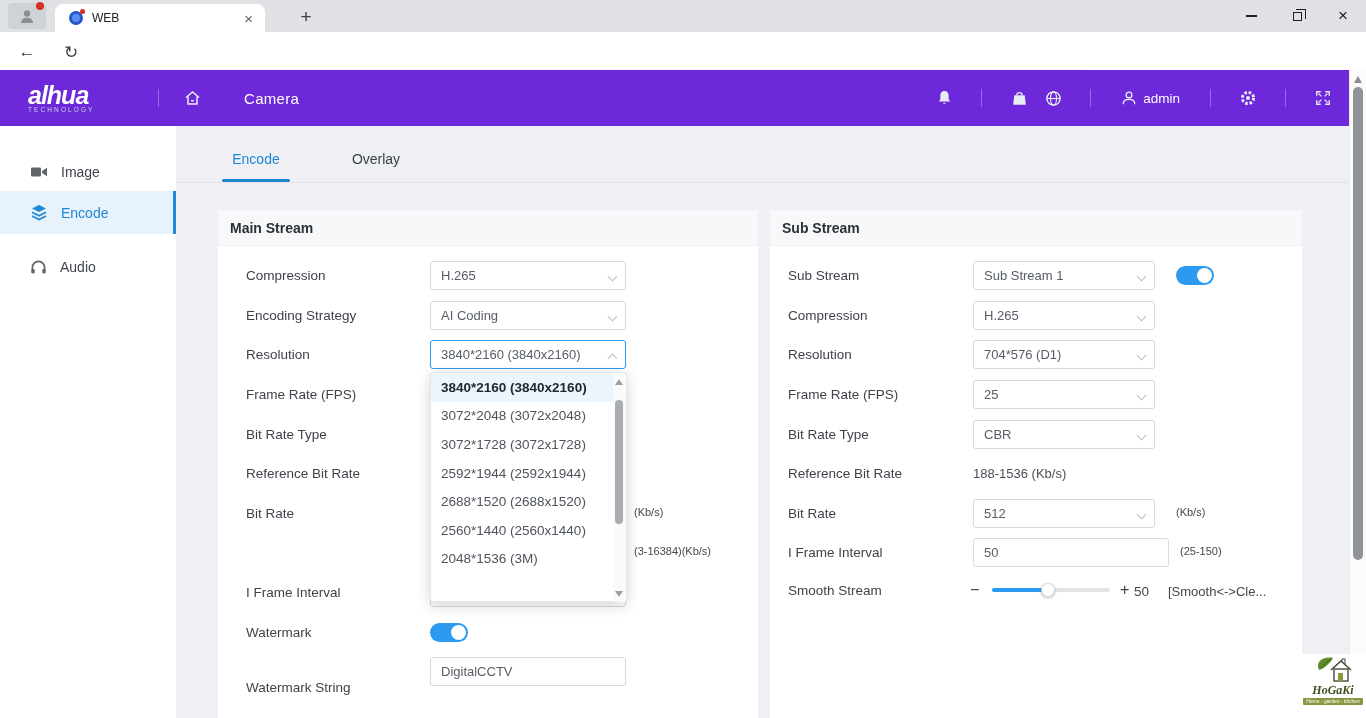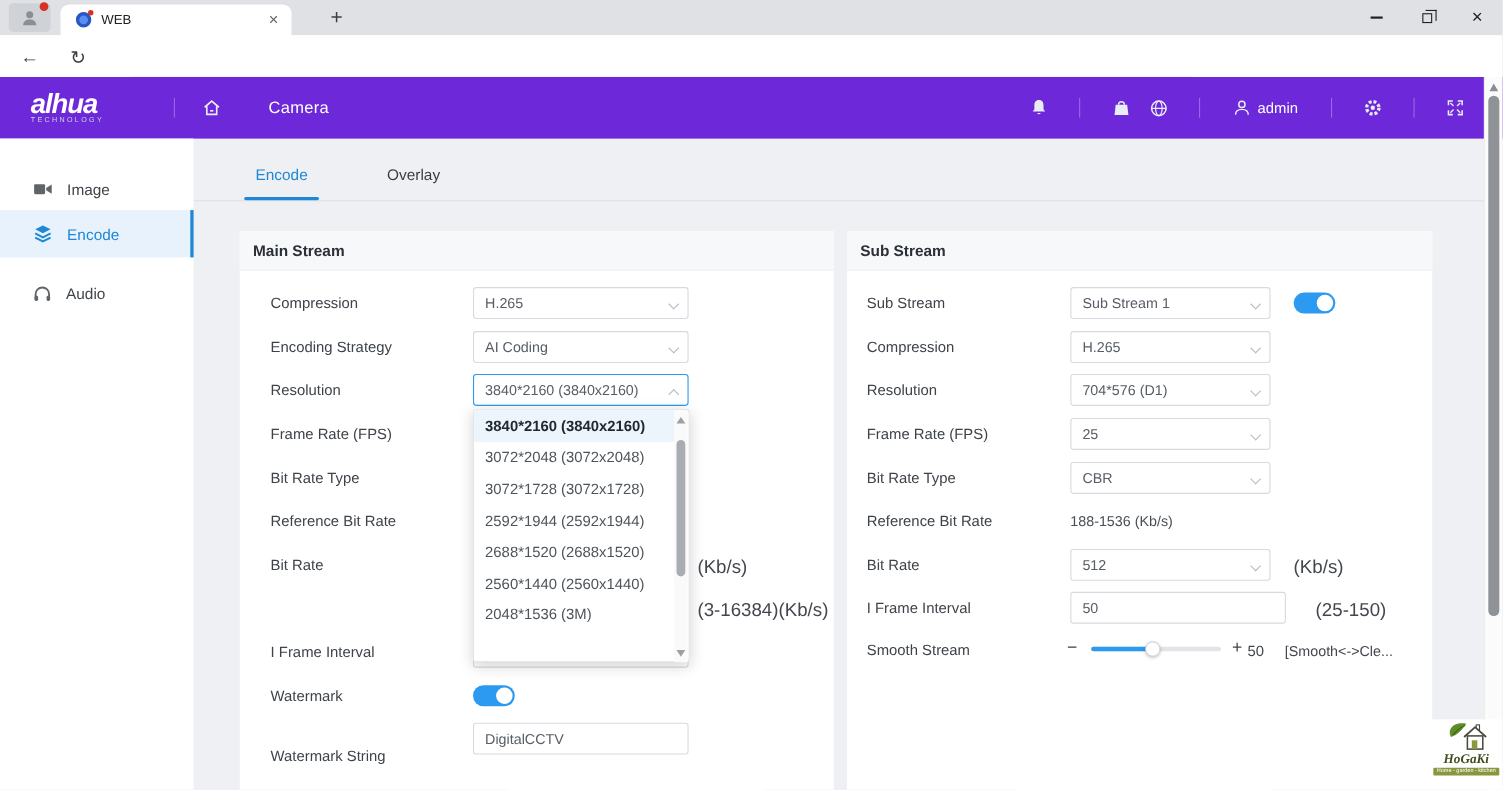--- a/index.html
+++ b/index.html
@@ -65,21 +65,21 @@
   .card { position:absolute; top:210px; background:#fff; }
   .card.main { left:218px; width:540px; height:508px; }
   .card.sub { left:770px; width:532px; height:508px; }
   .card-hd { height:36px; background:#f7f8fa; border-bottom:1px solid #eceef1; display:flex; align-items:center; padding-left:12px; font-size:14px; font-weight:bold; color:#2b2f36; }
   .flabel { position:absolute; font-size:13.5px; color:#3e434a; }
   .sel, .tinput { position:absolute; height:29px; border:1px solid #d7dade; border-radius:3px; background:#fff; font-size:13px; color:#575d66; display:flex; align-items:center; padding:0 24px 0 10px; }
   .tinput { padding-right:10px; }
   .sel .chev { position:absolute; right:9px; top:11px; width:7px; height:7px; border-right:1.4px solid #b9bdc4; border-bottom:1.4px solid #b9bdc4; transform:rotate(45deg); }
   .sel.open { border-color:#2b9af0; }
   .sel.open .chev { transform:rotate(225deg); top:14px; }
-  .hint { position:absolute; font-size:17px; color:#43474d; }
+  .hint { position:absolute; font-size:11px; color:#43474d; }
   .plain-val { position:absolute; font-size:13px; color:#4a4f57; }
   .toggle { position:absolute; width:38px; height:19px; border-radius:10px; background:#2b9af0; }
   .toggle::after { content:""; position:absolute; right:2px; top:2px; width:15px; height:15px; border-radius:50%; background:#fff; }
   input.tinput { outline:none; font-family:"Liberation Sans", sans-serif; }
 
   
   .dropdown { position:absolute; left:430px; top:372px; width:197px; height:230px; background:#fff; border:1px solid #e3e6ea; border-radius:3px; box-shadow:0 3px 14px rgba(0,0,0,.18); z-index:50; padding-right:13px; }
   .opt { height:28.6px; display:flex; align-items:center; padding-left:10px; font-size:13.5px; color:#4e545c; }
   .opt.selected { font-weight:bold; color:#23282e; background:#edf5fc; }
   .dd-scroll { position:absolute; right:1px; top:1px; width:12px; height:228px; background:#fafafa; }
@@ -392,21 +392,21 @@
 
   <span class="flabel" style="left:18px; top:296px;">Bit Rate</span>
   <div class="sel" style="left:203px; top:289px; width:182px;">
     <span>512</span>
       <span class="chev"></span>
   </div>
   <span class="hint" style="left:406px; top:296px;">(Kb/s)</span>
 
   <span class="flabel" style="left:18px; top:335px;">I Frame Interval</span>
   <input class="tinput" style="left: 203px; top: 328px; width: 196px;" value="50">
-  <span class="hint" style="left:410px; top:335px;margin-left:16px;">(25-150)</span>
+  <span class="hint" style="left:410px; top:335px;">(25-150)</span>
 
   <span class="flabel" style="left:18px; top:373px;">Smooth Stream</span>
   <span class="sl-sign" style="left:200px; top:371px;">−</span>
   <div class="slider-track" style="left:222px; top:378px;">
     <div class="slider-fill"></div>
     <div class="slider-knob"></div>
   </div>
   <span class="sl-sign" style="left:350px; top:371px;">+</span>
   <span class="hint" style="left:364px; top:374px; font-size:13.5px;">50</span>
   <span class="hint" style="left:398px; top:374px; font-size:13px; width:130px; white-space:nowrap; overflow:hidden;">[Smooth&lt;-&gt;Cle...</span>

